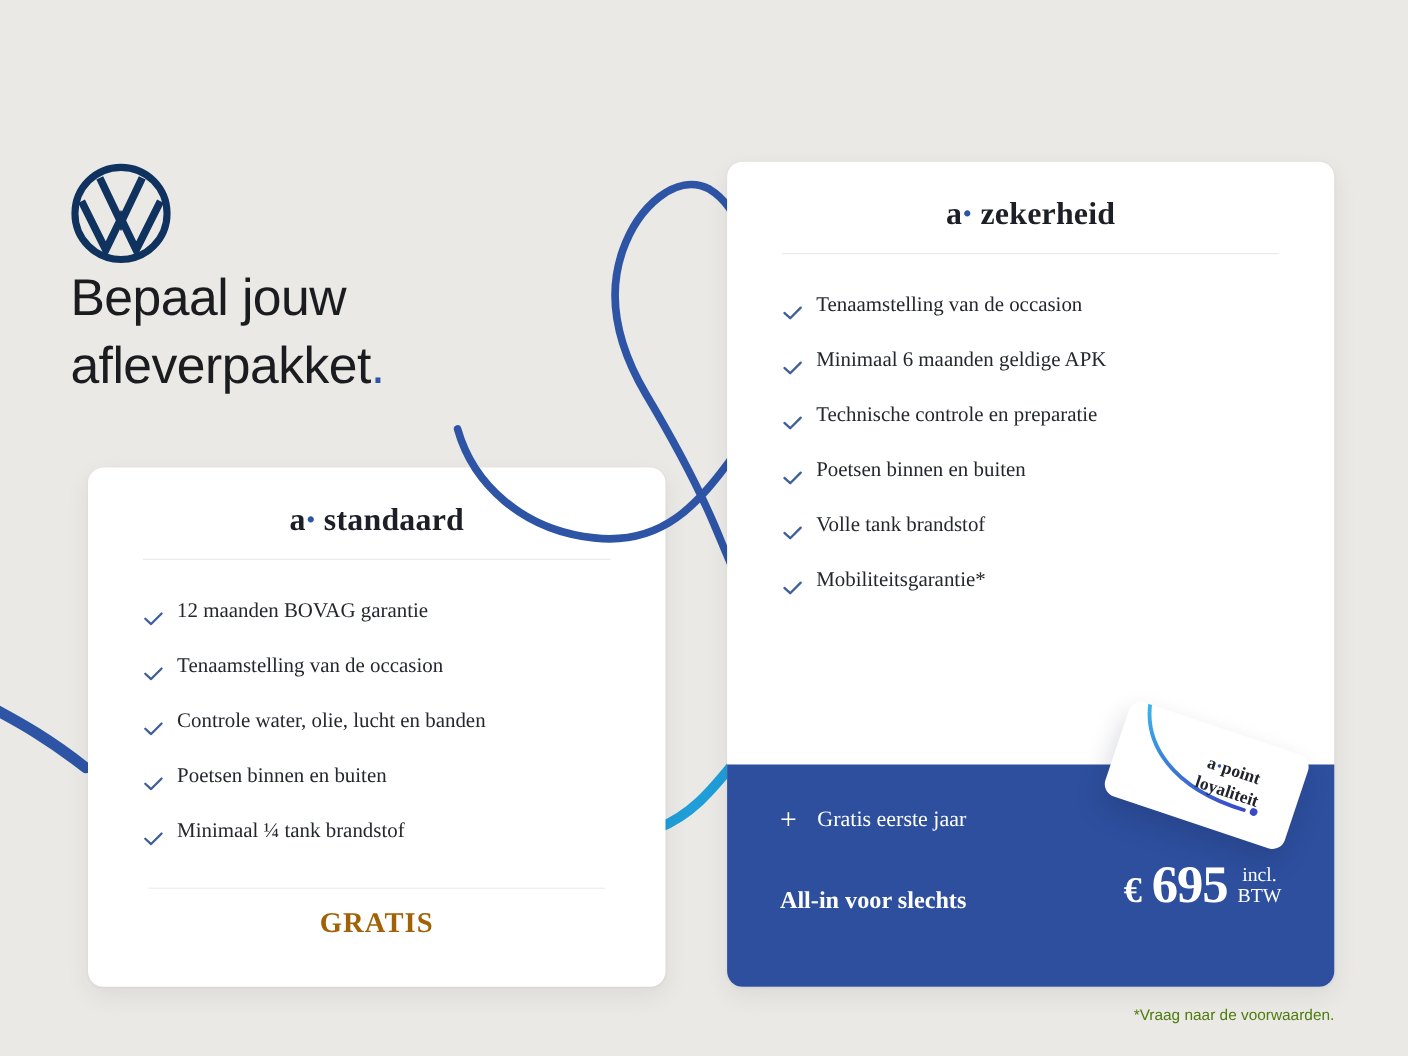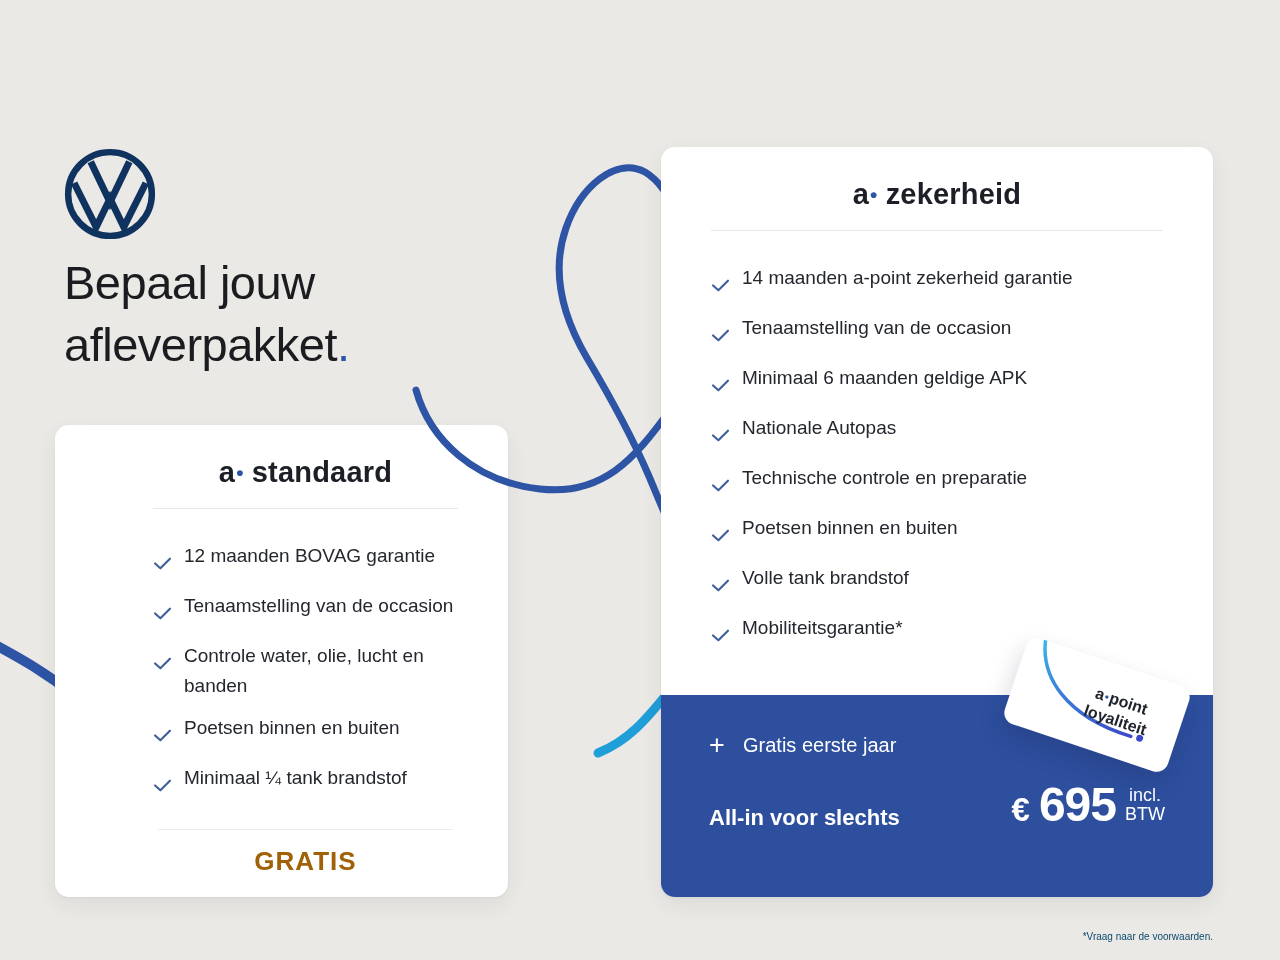--- a/index.html
+++ b/index.html
@@ -9,31 +9,32 @@
     background:#ebe9e5; overflow:hidden;
     font-family:"Liberation Sans", sans-serif; color:#1c1f26;
   }
   
   .swoosh-back { position:absolute; left:0; top:0; z-index:1; pointer-events:none; }
   .swoosh-loop { position:absolute; left:0; top:0; z-index:3; pointer-events:none; }
 
   
   .vw-logo { position:absolute; left:64px; top:148px; width:92px; height:92px; }
   .title {
-    position:absolute; left:64px; top:252px;
+    position:absolute; left:64px; top:239px;
     font-size:47px; line-height:62px; font-weight:500; letter-spacing:-0.5px; color:#1b1c1f;
   }
   .title .blue-dot-txt { color:#2d54a5; }
 
   
   .card {
     position:absolute; background:#ffffff; border-radius:14px;
     box-shadow:0 8px 22px rgba(40,40,40,.07), 0 1px 3px rgba(40,40,40,.05);
-  }
-  .card-left  { left:55px;  top:425px; width:453px; height:472px; z-index:2;padding-left:48px; }
+    font-family:Liberation Serif, serif;
+  }
+  .card-left  { left:80px;  top:425px; width:525px; height:472px; z-index:2; }
   .card-right { left:661px; top:147px; width:552px; height:750px; z-index:4; }
 
   .card-title {
     margin:30px 40px 0; text-align:center;
     font-size:29px; line-height:34px; font-weight:600; color:#1c1f26; letter-spacing:.2px;
   }
   .brand-a { font-weight:700; }
   .brand-dot { color:#2d54a5; font-size:.72em; vertical-align:.12em; padding:0 1px; margin-right:7px; }
 
   .hr1 { margin:18px 50px 0; border:0; border-top:1px solid #e9e9e7; }
@@ -77,21 +78,21 @@
   }
   .loyalty svg { position:absolute; left:0; top:0; }
   .loy-text {
     position:absolute; left:58px; top:24px; width:100px; text-align:center;
     font-size:16px; line-height:19px; font-weight:600; color:#20242c;
   }
 
   
   .footnote {
     position:absolute; right:67px; top:914px;
-    font-size:10px; color:#0c4a6e; z-index:2;margin-top:17px;
+    font-size:14px; color:#4d7c0f; z-index:2;
   }
 </style>
 </head>
 <body>
 
 <div class="stage">
 
   <svg class="swoosh-back" width="1280" height="960" viewBox="0 0 1280 960">
     <path d="M -8 643 C 20 658, 45 672, 78 698" fill="none" stroke="#2d54a5" stroke-width="10" stroke-linecap="round"></path>
     <path d="M 598 753 C 628 741, 646 720, 670 690" fill="none" stroke="#1f9ed8" stroke-width="9" stroke-linecap="round"></path>
@@ -163,39 +164,27 @@
   <section class="card card-right">
     <h2 class="card-title">
       <span class="brand-a">a</span><span class="brand-dot">•</span><span>zekerheid</span>
     </h2>
     <hr class="hr1">
     <ul class="feature-list">
       <li>
           <span class="check"><svg width="17" height="13" viewBox="0 0 16 12">
               <polyline points="1,6 6,10.5 15,1.5" fill="none" stroke="#3f5f99" stroke-width="2" stroke-linecap="round" stroke-linejoin="round"></polyline>
             </svg></span>
-          <span>14 maanden a-point zekerheid garantie</span>
-        </li>
-      <li>
-          <span class="check"><svg width="17" height="13" viewBox="0 0 16 12">
-              <polyline points="1,6 6,10.5 15,1.5" fill="none" stroke="#3f5f99" stroke-width="2" stroke-linecap="round" stroke-linejoin="round"></polyline>
-            </svg></span>
           <span>Tenaamstelling van de occasion</span>
         </li>
       <li>
           <span class="check"><svg width="17" height="13" viewBox="0 0 16 12">
               <polyline points="1,6 6,10.5 15,1.5" fill="none" stroke="#3f5f99" stroke-width="2" stroke-linecap="round" stroke-linejoin="round"></polyline>
             </svg></span>
           <span>Minimaal 6 maanden geldige APK</span>
-        </li>
-      <li>
-          <span class="check"><svg width="17" height="13" viewBox="0 0 16 12">
-              <polyline points="1,6 6,10.5 15,1.5" fill="none" stroke="#3f5f99" stroke-width="2" stroke-linecap="round" stroke-linejoin="round"></polyline>
-            </svg></span>
-          <span>Nationale Autopas</span>
         </li>
       <li>
           <span class="check"><svg width="17" height="13" viewBox="0 0 16 12">
               <polyline points="1,6 6,10.5 15,1.5" fill="none" stroke="#3f5f99" stroke-width="2" stroke-linecap="round" stroke-linejoin="round"></polyline>
             </svg></span>
           <span>Technische controle en preparatie</span>
         </li>
       <li>
           <span class="check"><svg width="17" height="13" viewBox="0 0 16 12">
               <polyline points="1,6 6,10.5 15,1.5" fill="none" stroke="#3f5f99" stroke-width="2" stroke-linecap="round" stroke-linejoin="round"></polyline>

